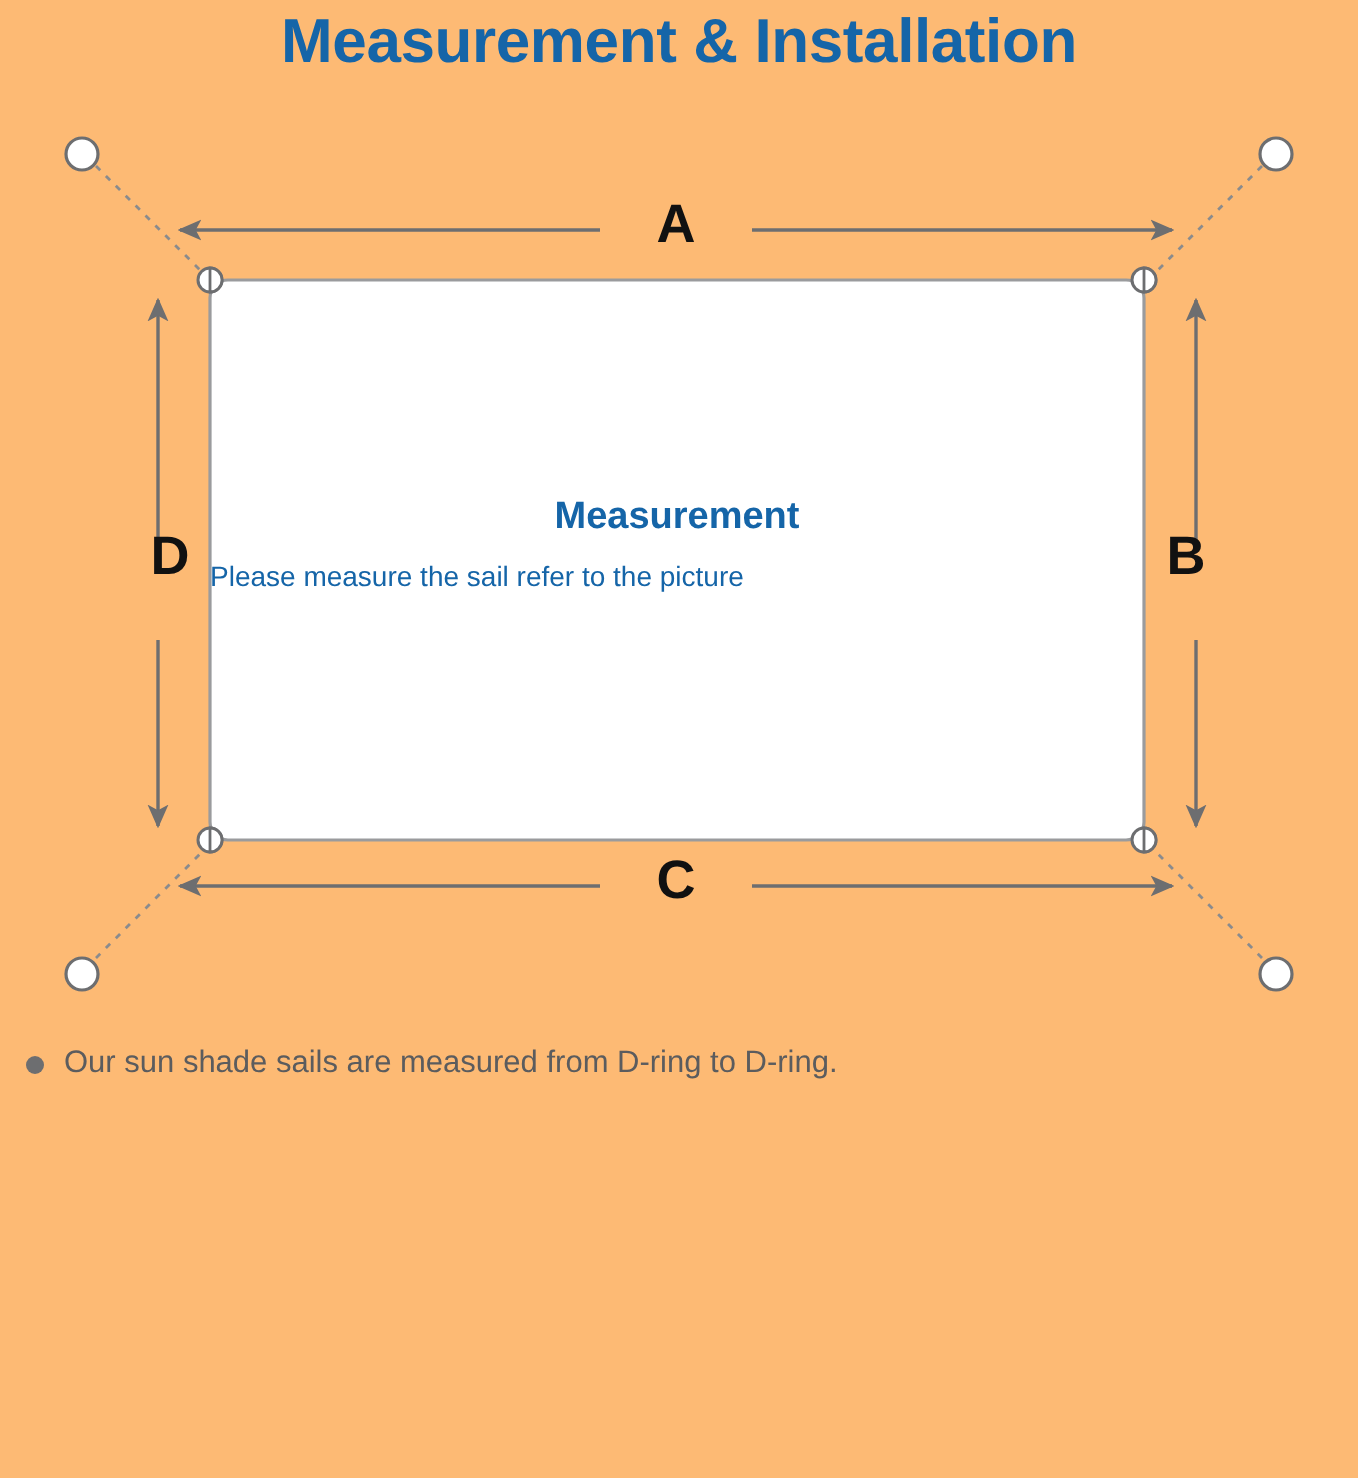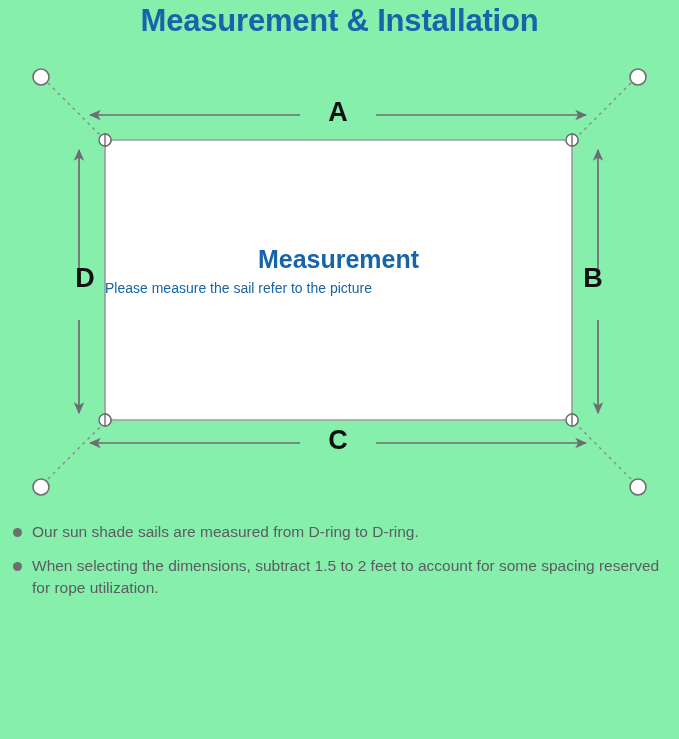--- a/index.html
+++ b/index.html
@@ -12,21 +12,21 @@
     height: 739px;
     font-family: "Liberation Sans", sans-serif;
     color: #58595b;
     overflow: hidden;
     position: relative;
   }
   #page {
     position: relative;
     width: 679px;
     height: 739px;
-    background: #86efac;
+    background: #fdba74;
   }
   
   .title {
     position: absolute;
     left: 0;
     top: 2px;
     width: 679px;
     text-align: center;
     font-size: 31px;
     font-weight: bold;
@@ -45,21 +45,21 @@
   }
   .diagram svg { display: block; }
 
   
   .sail-title {
     position: absolute;
     left: 105px;
     top: 244px;
     width: 467px;
     text-align: center;
-    font-size: 25px;
+    font-size: 19px;
     font-weight: bold;
     color: #1565a8;
     line-height: 30px;
     white-space: nowrap;
   }
   .sail-sub {
     position: absolute;
     left: 105px;
     top: 279px;
     width: 467px;
@@ -182,19 +182,15 @@
   <div class="dimlabel" id="dim-a">A</div>
   <div class="dimlabel" id="dim-b">B</div>
   <div class="dimlabel" id="dim-c">C</div>
   <div class="dimlabel" id="dim-d">D</div>
 
   <div class="notes">
     <div class="note">
       <span class="bullet"></span>
       <span class="note-text">Our sun shade sails are measured from D-ring to D-ring.</span>
     </div>
-    <div class="note">
-      <span class="bullet"></span>
-      <span class="note-text">When selecting the dimensions, subtract 1.5 to 2 feet to account for some spacing reserved for rope utilization.</span>
-    </div>
   </div>
 
 </div>
 
 </body></html>

